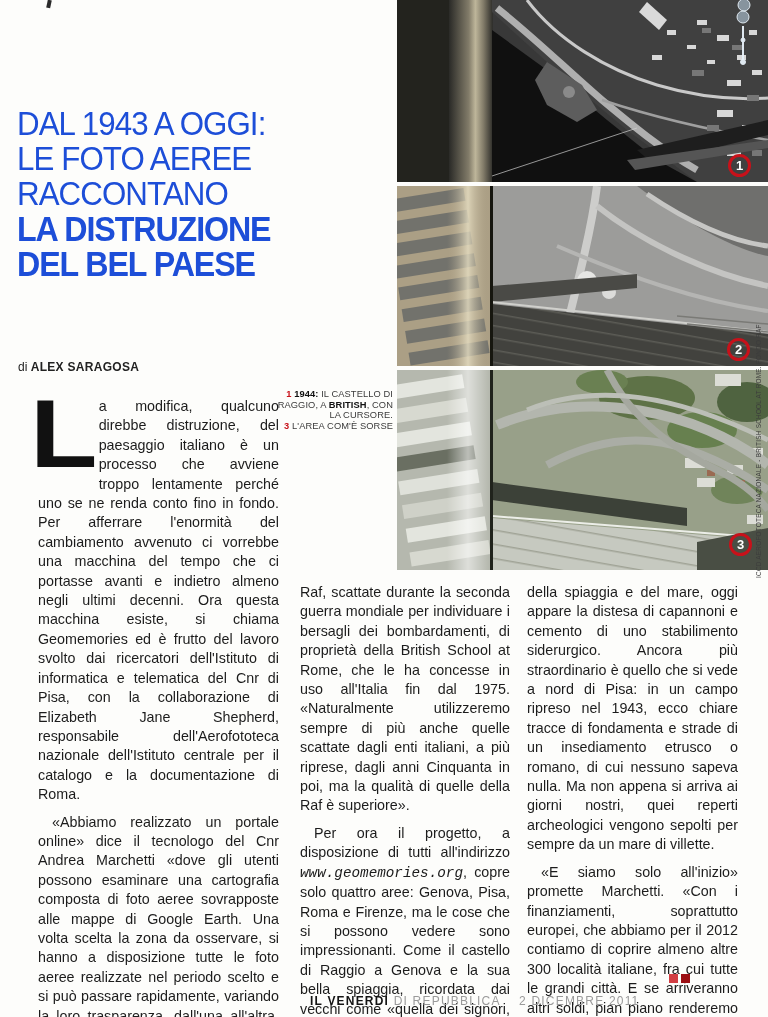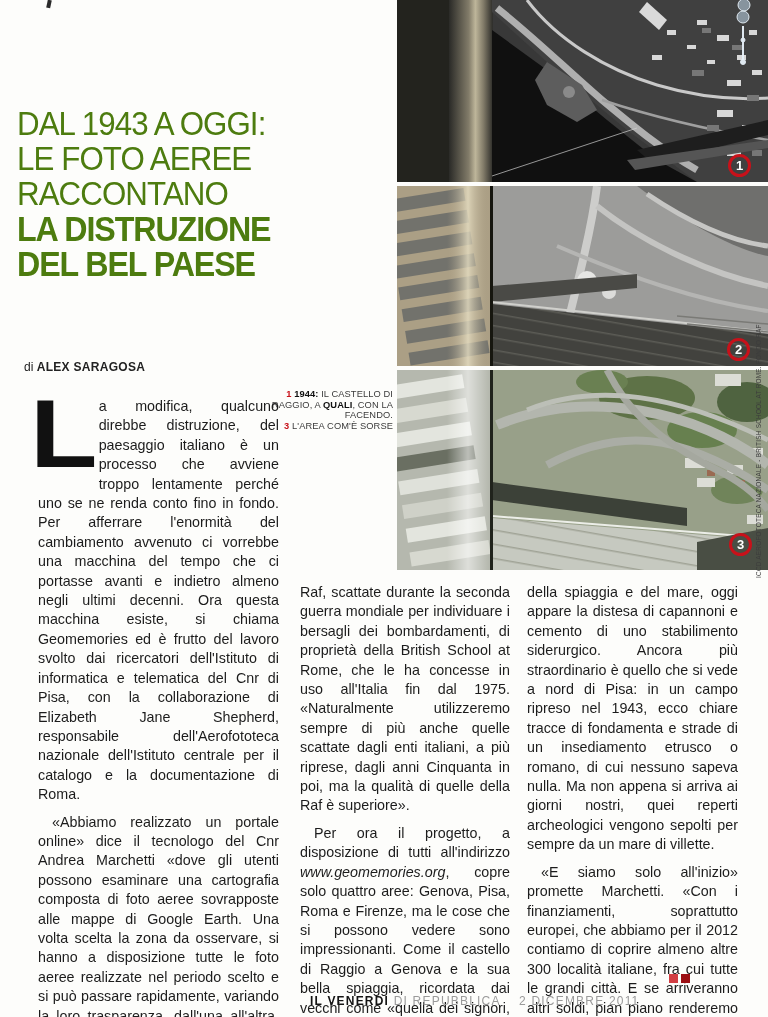--- a/index.html
+++ b/index.html
@@ -26,47 +26,47 @@
   #marker2 { right:18px; bottom:5px; }
   #marker3 { right:16px; bottom:14px; }
 
   .credit-vertical {
     position:absolute; left:755px; top:372px; height:206px;
     writing-mode:vertical-rl; transform:rotate(180deg);
     font-size:6.4px; letter-spacing:.25px; color:#3c3c3c; white-space:nowrap;
   }
 
   
-  .headline { position:absolute; left:17px; top:106px; color:#4d7c0f; }
+  .headline { position:absolute; left:17px; top:106px; color:#1d4ed8; }
   .hl { font-size:34px; line-height:35px; font-weight:400; letter-spacing:-1px;
         transform:scaleX(.92); transform-origin:left; white-space:nowrap; }
   .hl.bold { font-weight:700; font-size:35px; letter-spacing:-1.2px; }
 
   
   .standfirst {
     position:absolute; left:18px; top:291px; width:410px;
     font-size:13.6px; line-height:16.6px; letter-spacing:-.2px; color:#262626;
     white-space:pre-line;
   }
   .standfirst b { font-weight:700; }
-  .byline { position:absolute; left:24px; top:360px; font-size:12px; color:#222; }
+  .byline { position:absolute; left:18px; top:360px; font-size:12px; color:#222; }
   .byline b { font-weight:700; letter-spacing:.3px; }
 
   
   .col { position:absolute; font-size:14.3px; line-height:19.4px; text-align:justify; color:#1c1c1c; }
   #col1 { left:30px;  top:389px; width:257px; }
   #col2 { left:292px; top:575px; width:226px; }
   #col3 { left:519px; top:575px; width:227px; }
   .col p { margin:8px; }
   .col p.indent { text-indent:14px; }
   .dropcap {
     float:left; font-weight:700; font-size:96px; line-height:84px;
     margin:3px 10px 0 0; color:#111; transform:scaleX(1.15); transform-origin:left bottom;
   }
-  .url { font-style:italic; }
+  .url { font-style:italic;font-family:Liberation Mono, monospace; }
   .endmarks { position:absolute; left:666px; top:969px; }
   .endmarks span { display:inline-block; width:9px; height:9px; margin-left:3px; }
   .endmarks .sq1 { background:#d23e43; }
   .endmarks .sq2 { background:#9c0f13; }
 
   
   .caption {
     position:absolute; left:264px; top:389px; width:129px; text-align:right;
     font-size:9.3px; line-height:10.55px; color:#3a3a3a; letter-spacing:.1px;
   }
@@ -253,21 +253,21 @@
     <div class="hl">LE FOTO AEREE</div>
     <div class="hl">RACCONTANO</div>
     <div class="hl bold">LA DISTRUZIONE</div>
     <div class="hl bold">DEL BEL PAESE</div>
   </header>
 
 
   <div class="byline"><span>di </span><b>ALEX SARAGOSA</b></div>
 
   <aside class="caption">
-    <div><span class="num">1</span><b> 1944:</b><span> IL CASTELLO DI RAGGIO, A </span><b>QUALI</b><span>, CON LA FACENDO.</span></div>
+    <div><span class="num">1</span><b> 1944:</b><span> IL CASTELLO DI RAGGIO, A </span><b>BRITISH</b><span>, CON LA CURSORE.</span></div>
     <div><span class="num">3</span><span> L'AREA COM'È SORSE</span></div>
   </aside>
 
   <div class="col" id="col1">
     <span class="dropcap">L</span>
     <p>a modifica, qualcuno direbbe distruzione, del paesaggio italiano è un processo che avviene troppo lentamente perché uno se ne renda conto fino in fondo. Per afferrare l'enormità del cambiamento avvenuto ci vorrebbe una macchina del tempo che ci portasse avanti e indietro almeno negli ultimi decenni. Ora questa macchina esiste, si chiama Geomemories ed è frutto del lavoro svolto dai ricercatori dell'Istituto di informatica e telematica del Cnr di Pisa, con la collaborazione di Elizabeth Jane Shepherd, responsabile dell'Aerofototeca nazionale dell'Istituto centrale per il catalogo e la documentazione di Roma.</p>
     <p class="indent">«Abbiamo realizzato un portale online» dice il tecnologo del Cnr Andrea Marchetti «dove gli utenti possono esaminare una cartografia composta di foto aeree sovrapposte alle mappe di Google Earth. Una volta scelta la zona da osservare, si hanno a disposizione tutte le foto aeree realizzate nel periodo scelto e si può passare rapidamente, variando la loro trasparenza, dall'una all'altra, per apprezzare nel modo più chiaro possibile i cambiamenti nel paesaggio». Le foto aeree più usate sono per ora quelle della</p>
   </div>
 
   <div class="col" id="col2">

